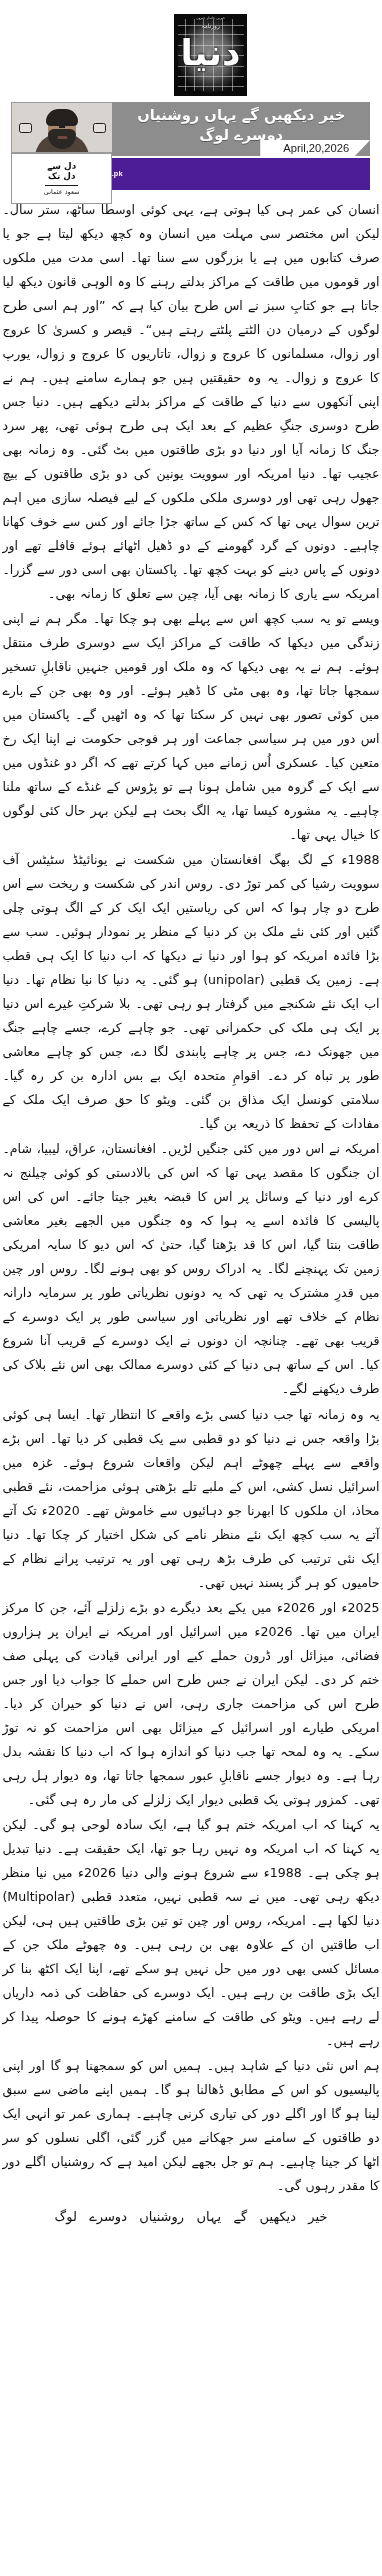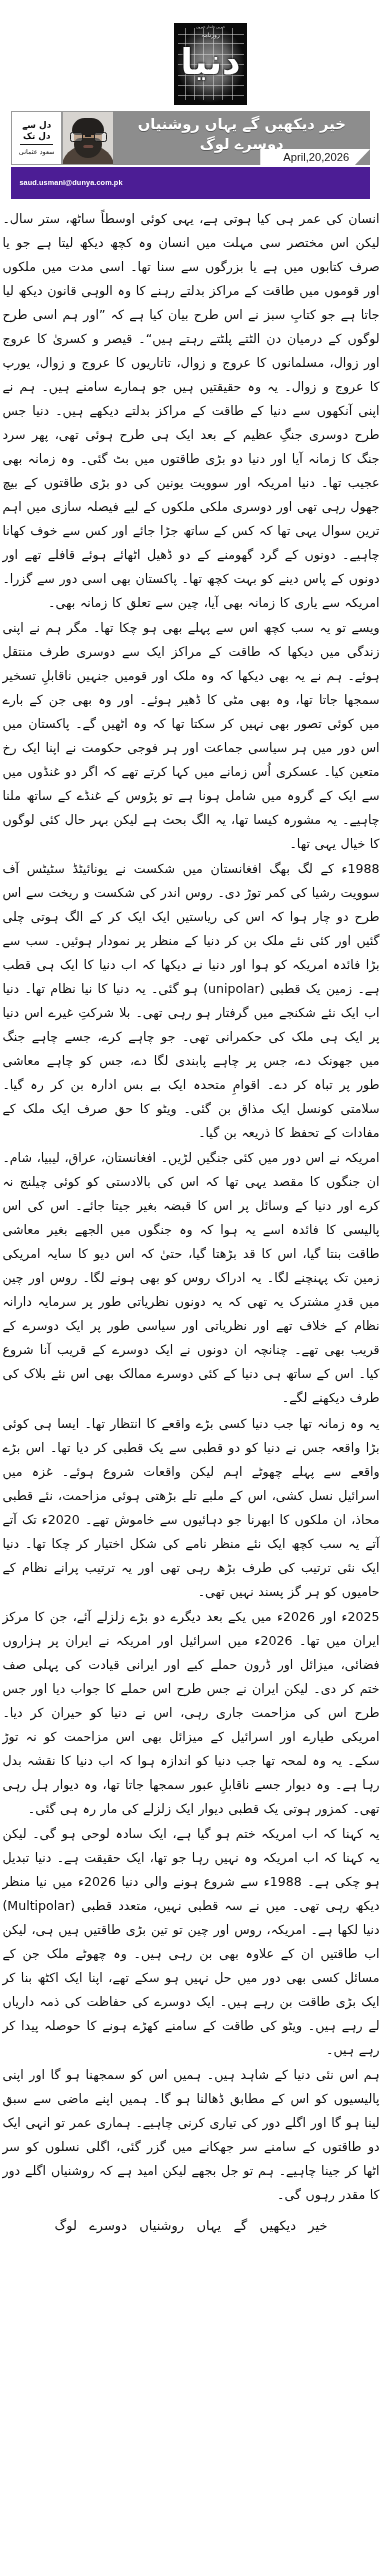--- a/index.html
+++ b/index.html
@@ -12,21 +12,21 @@
     height: 2576px;
     position: relative;
     font-family: "Liberation Sans", sans-serif;
     color: #111111;
     overflow: hidden;
   }
 
   
   .masthead {
     width: 343px;
-    padding-top: 23px;
+    padding-top: 14px;
     display: flex;
     justify-content: center;
     align-items: flex-start;
   }
   .logo-box {
     width: 73px;
     height: 82px;
     position: relative;
     background:
       radial-gradient(ellipse 34px 39px at 50% 50%,
@@ -123,20 +123,21 @@
     align-items: center;
     padding: 0 21px 0 23px;
     box-sizing: border-box;
     direction: ltr;
     clip-path: polygon(0 0, 100% 0, calc(100% - 15.3px) 100%, 0 100%);
     margin-top: 34px;
   }
   .byline-block {
     flex: 0 0 101px;
     display: flex;
+    flex-direction: column;
     background: #8d8d8d;
     height: 54px;
   }
   .col-title-box {
     flex: 0 0 51px;
     background: #ffffff;
     border: 0.6px solid #9a9a9a;
     box-sizing: border-box;
     display: flex;
     flex-direction: column;

